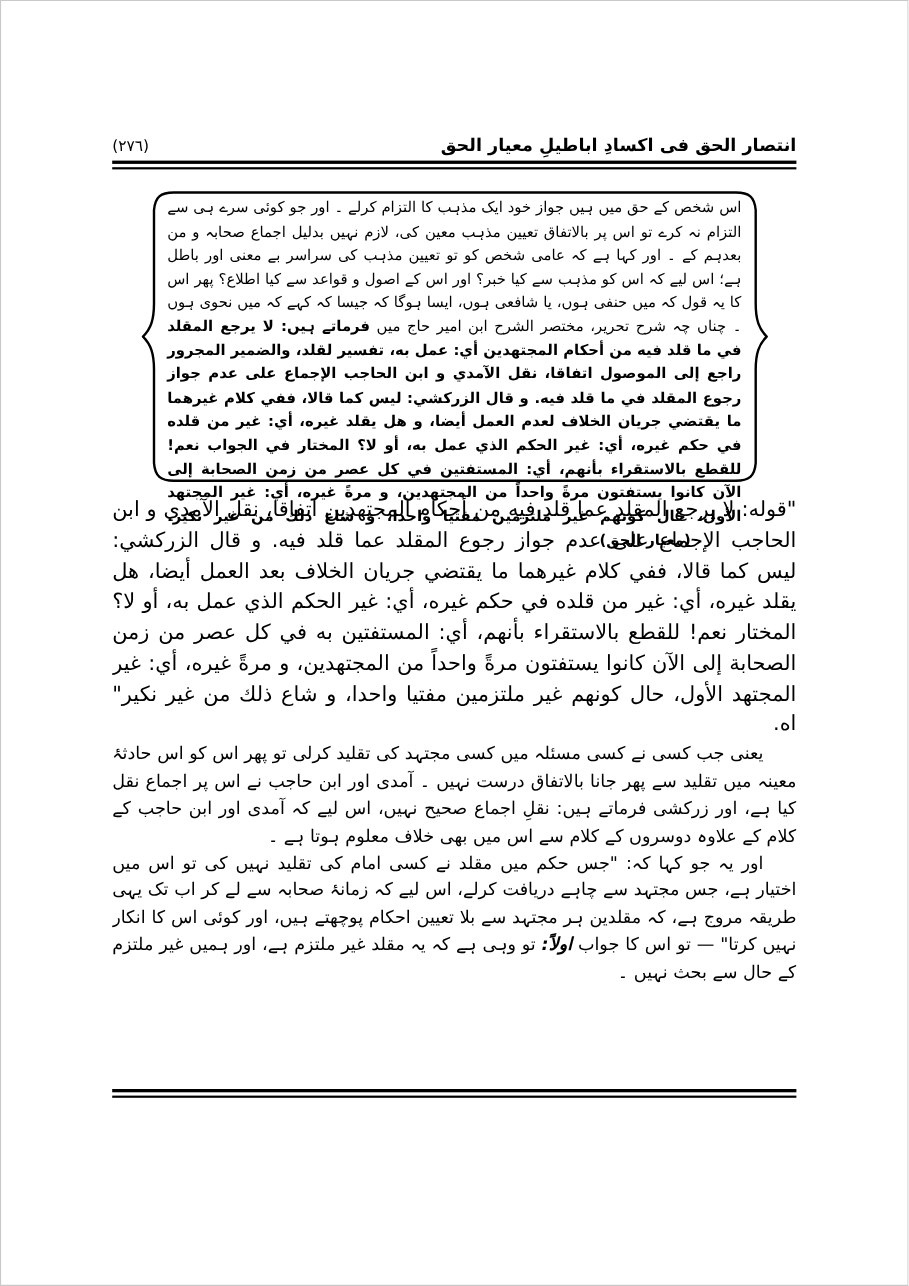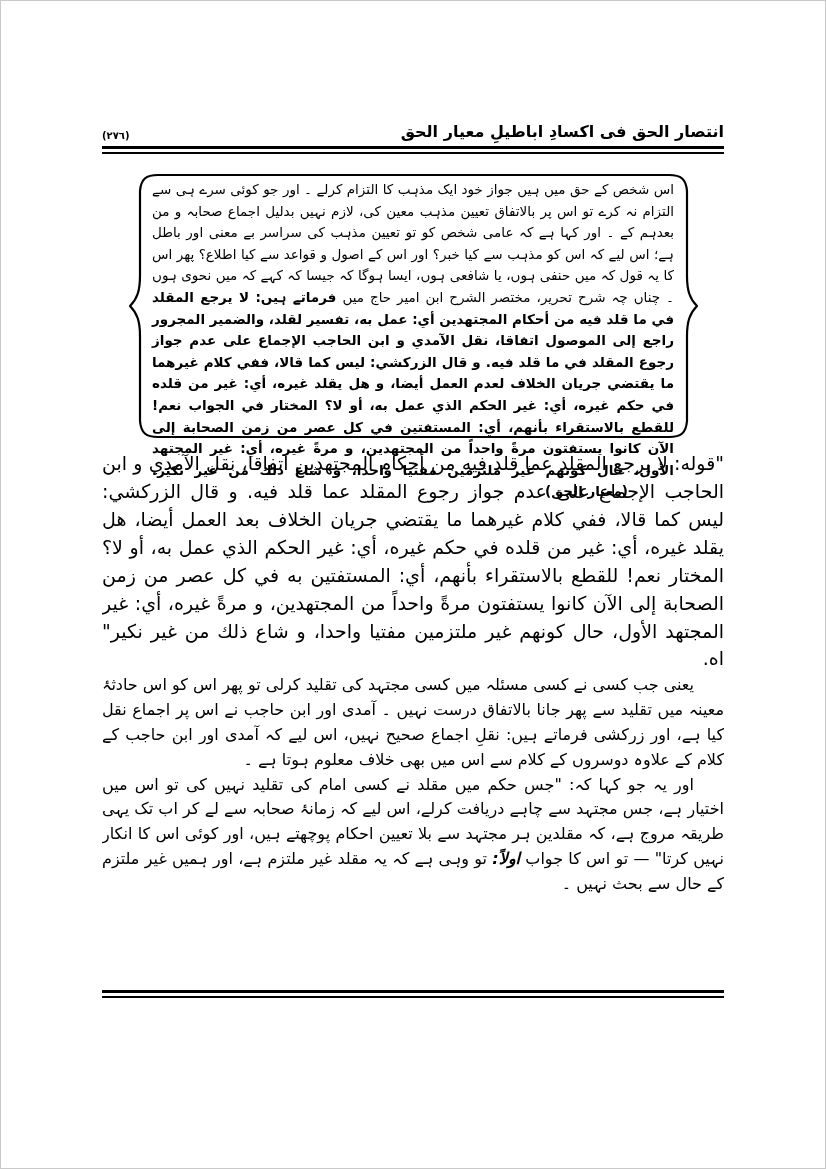--- a/index.html
+++ b/index.html
@@ -24,22 +24,22 @@
     justify-content:space-between;
     align-items:flex-end;
     direction:rtl;
   }
   .book-title {
     font-size:16px;
     font-weight:bold;
     letter-spacing:0;
   }
   .page-number {
-    font-size:10px;
-    font-weight:bold;
+    font-size:14px;
+    font-weight:normal;
     direction:ltr;
   }
   .rule-double {
     margin-top:5px;
     height:3px;
     border-top:3px solid #000;
     border-bottom:2px solid #000;
   }
   .rule-bottom {
     position:absolute;

